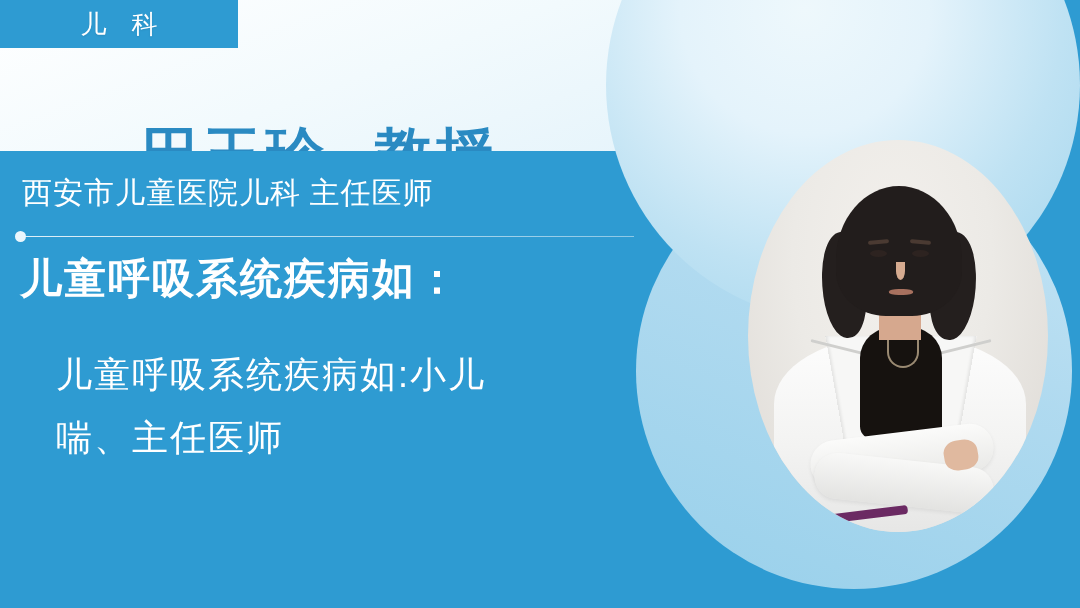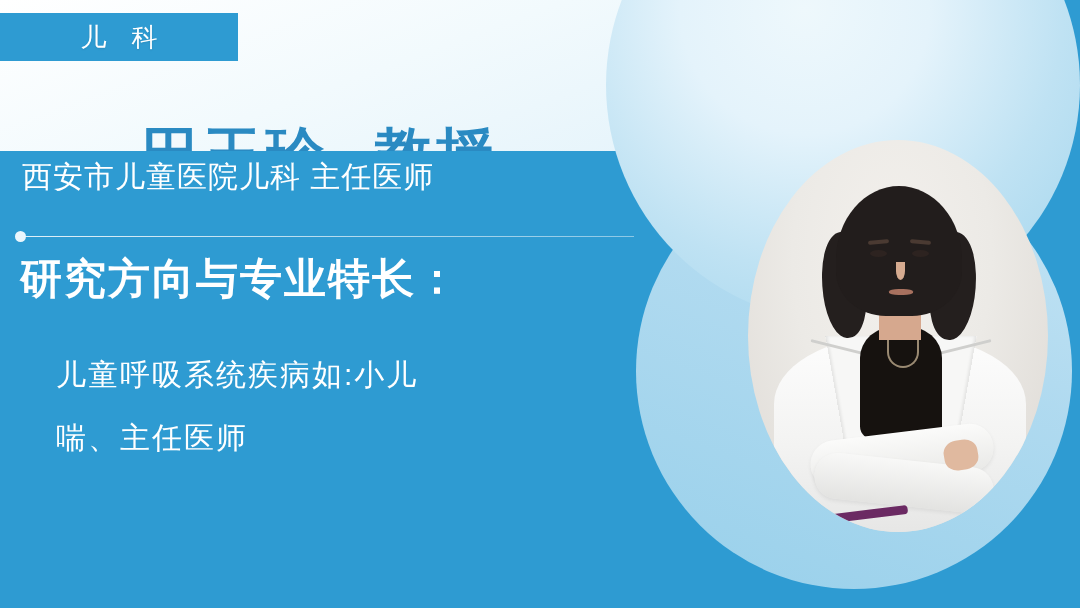--- a/index.html
+++ b/index.html
@@ -37,21 +37,20 @@
 
   
   .dept-tag{
     position:absolute;left:0;top:0;width:238px;height:48px;
     background:#2e9bd2;
     display:flex;align-items:center;justify-content:center;
     color:#ffffff;font-size:26px;letter-spacing:9px;
     text-indent:9px;font-weight:400;
     font-family:"Liberation Sans","DejaVu Sans",sans-serif;
     text-shadow:0 1px 2px rgba(0,0,0,.10);
-    margin-top:13px;
   }
 
   
   .doc-name{
     position:absolute;left:68px;top:68px;
     color:#2a8ac2;
     font-family:"Liberation Serif","DejaVu Serif",serif;
     font-size:58px;font-weight:700;letter-spacing:4px;
     line-height:1;
     white-space:pre;
@@ -182,42 +181,42 @@
     position:absolute;left:196px;top:300px;width:34px;height:30px;
     background:#e0b99f;border-radius:40%;transform:rotate(-10deg);
   }
   .badge-strip{
     position:absolute;left:76px;top:370px;width:84px;height:9px;
     background:#6b2a63;border-radius:4px;transform:rotate(-7deg);
   }
 
   
   .hospital-line{
-    position:absolute;left:22px;top:6px;
+    position:absolute;left:22px;top:22px;
     color:#ffffff;font-size:30px;letter-spacing:1px;font-weight:400;
-    font-family:Liberation Sans, sans-serif;
+    font-family:Liberation Serif, serif;
     white-space:pre;
   }
   .divider{
     position:absolute;left:22px;top:85px;width:612px;height:1px;
     background:linear-gradient(90deg,rgba(255,255,255,.85),rgba(255,255,255,.45));
   }
   .divider-dot{
     position:absolute;left:15px;top:80px;width:11px;height:11px;
     border-radius:50%;background:#eaf6fd;
   }
   .section-title{
     position:absolute;left:20px;top:100px;
     color:#ffffff;font-size:42px;font-weight:700;letter-spacing:2px;
     font-family:"Liberation Sans","DejaVu Sans",sans-serif;
     white-space:pre;
   }
   .body-lines{
     position:absolute;left:56px;top:192px;
-    color:#ffffff;font-size:30px;font-weight:500;
+    color:#ffffff;font-size:36px;font-weight:500;
     letter-spacing:2px;line-height:63px;
     font-family:"Liberation Sans","DejaVu Sans",sans-serif;
   }
   .body-lines .line{white-space:pre;display:block;}
 </style>
 </head>
 <body>
 
 <div class="poster">
 
@@ -234,21 +233,21 @@
 
   <div class="blue-panel">
 
     <div class="lower-circle"></div>
 
     <div class="hospital-line">西安市儿童医院儿科 主任医师</div>
 
     <div class="divider"></div>
     <div class="divider-dot"></div>
 
-    <div class="section-title">研究方向与专业特长：</div>
+    <div class="section-title">儿童呼吸系统疾病如：</div>
 
     <div class="body-lines">
       <span class="line">儿童呼吸系统疾病如:小儿</span>
       <span class="line">喘、主任医师</span>
     </div>
 
   </div>
 
   <div class="big-circle"></div>
 

